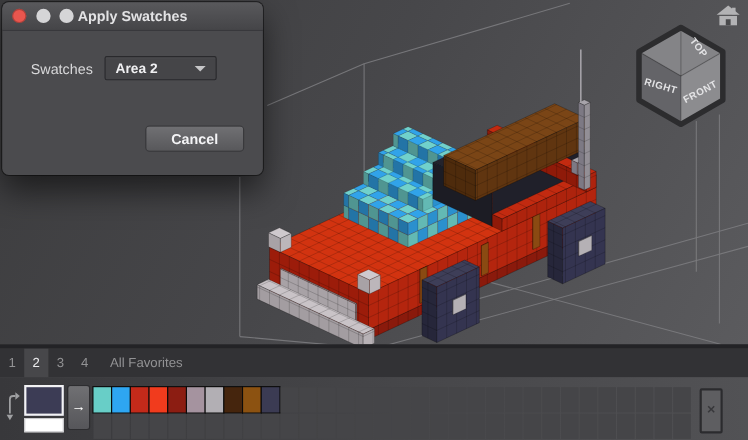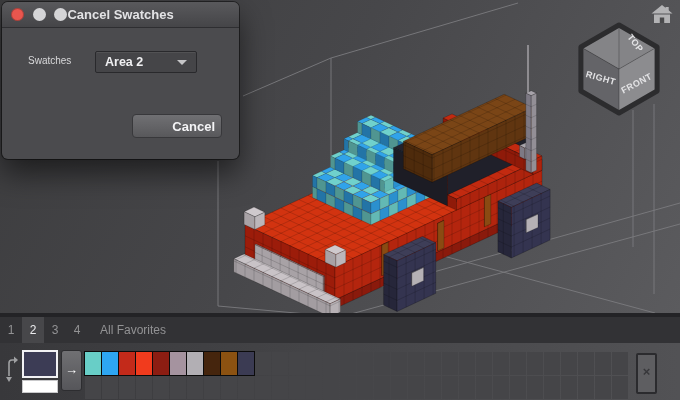--- a/index.html
+++ b/index.html
@@ -16,33 +16,33 @@
   .dialog{position:absolute;left:2px;top:2px;width:237px;height:157px;background:#4b4b4e;
     border-radius:6px;box-shadow:0 14px 30px rgba(0,0,0,.55),0 0 0 1px rgba(0,0,0,.45);}
   .titlebar{position:absolute;left:0;top:0;right:0;height:25px;border-radius:6px 6px 0 0;
     background:linear-gradient(#59595c,#454548);border-bottom:1px solid #2e2e31;}
   .title{position:absolute;left:0;right:0;top:0;line-height:25px;text-align:center;
     font-size:13px;font-weight:bold;color:#e3e3e5;}
   .tl{position:absolute;top:6px;width:13px;height:13px;border-radius:50%;}
   .tl.red{left:9px;background:#e9564e;box-shadow:inset 0 0 0 1px rgba(0,0,0,.25);}
   .tl.g1{left:31px;background:#d5d5d7;}
   .tl.g2{left:52px;background:#d5d5d7;}
-  .dlg-label{position:absolute;left:26px;top:53px;font-size:10px;color:#d8d8da;}
+  .dlg-label{position:absolute;left:26px;top:53px;font-size:13px;color:#d8d8da;}
   .dropdown{position:absolute;left:93px;top:49px;width:100px;height:20px;background:#454548;
     border:1px solid #29292c;border-radius:2px;cursor:pointer;
     box-shadow:inset 0 1px 0 rgba(255,255,255,.07);}
   .dropdown .val{position:absolute;left:9px;top:0;line-height:20px;font-size:12.5px;
     font-weight:bold;color:#f0f0f2;}
   .dropdown .caret{position:absolute;right:9px;top:8px;width:0;height:0;
     border-left:5px solid transparent;border-right:5px solid transparent;
     border-top:5px solid #c6c6c8;}
   .dlg-btn{position:absolute;top:112px;width:90px;height:24px;border-radius:4px;
     background:linear-gradient(#707073,#58585b);border:1px solid #38383b;
     color:#f4f4f6;font-size:13px;font-weight:bold;font-family:inherit;cursor:pointer;}
-  .dlg-btn.ok{left:35px;} .dlg-btn.cancel{left:130px;text-align:right;}
+  .dlg-btn.ok{left:35px;} .dlg-btn.cancel{left:130px;}
 
   
   .separator{position:absolute;left:0;top:313px;width:680px;height:4px;background:#232326;}
   .tabbar{position:absolute;left:0;top:317px;width:680px;height:26px;background:#323235;
     display:flex;align-items:stretch;}
   .tab{line-height:26px;font-size:12px;color:#929294;text-align:center;cursor:pointer;}
   .tab.num{width:22px;}
   .tab.word{padding:0 12px;}
   .tab.selected{background:#47474a;color:#ececee;}
 
@@ -731,21 +731,21 @@
         </div>
       </div>
     <div class="remove-btn">×</div>
   </div>
 
   <div class="dialog">
     <div class="titlebar">
       <div class="tl red"></div>
       <div class="tl g1"></div>
       <div class="tl g2"></div>
-      <div class="title">Cancel Swatches</div>
+      <div class="title">Apply Swatches</div>
     </div>
     <div class="dlg-label">Swatches</div>
     <div class="dropdown">
       <span class="val">Area 2</span>
       <span class="caret"></span>
     </div>
     <button class="dlg-btn cancel">Cancel</button>
   </div>
 
 </div>

